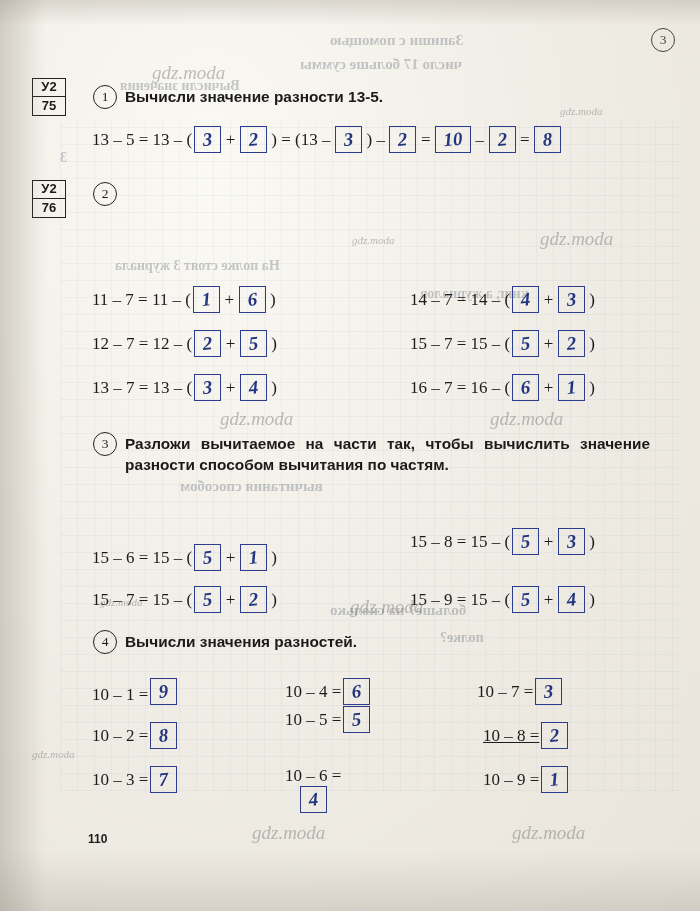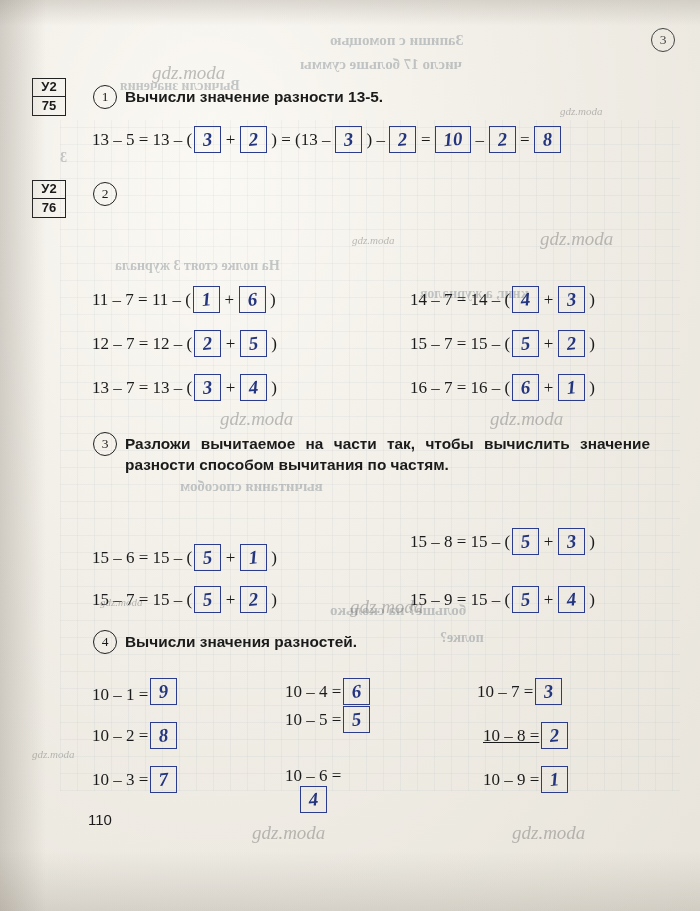--- a/index.html
+++ b/index.html
@@ -150,24 +150,24 @@
     font-family: "Liberation Serif", serif;
     font-size: 19px;
     color: #24357f;
     font-style: italic;
     font-weight: bold;
   }
 
   .page-number {
     position: absolute;
     left: 88px;
-    top: 811px;
-    font-size: 15px;
+    top: 832px;
+    font-size: 12px;
     font-family: "Liberation Sans", sans-serif;
-    font-weight: normal;
+    font-weight: bold;
   }
 
   
   .wm {
     position: absolute;
     font-family: "Liberation Serif", serif;
     font-style: italic;
     color: rgba(105,105,105,0.42);
     font-size: 19px;
     pointer-events: none;

